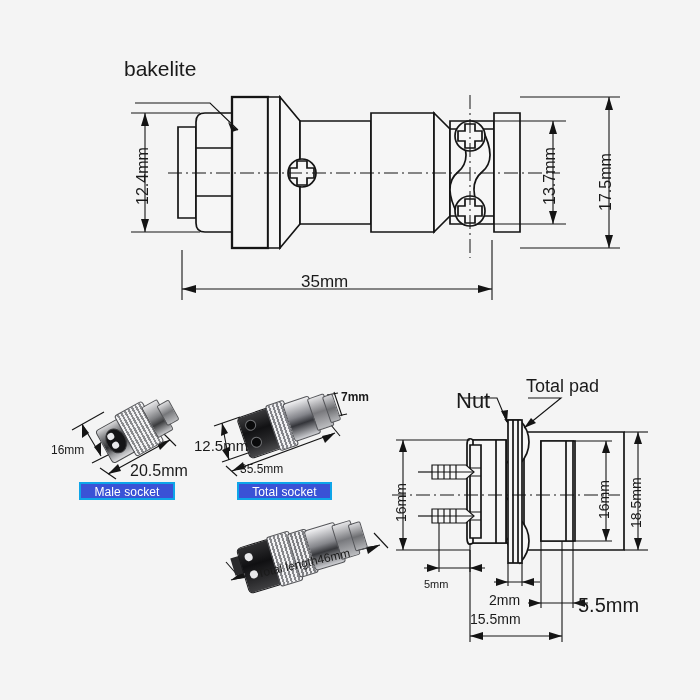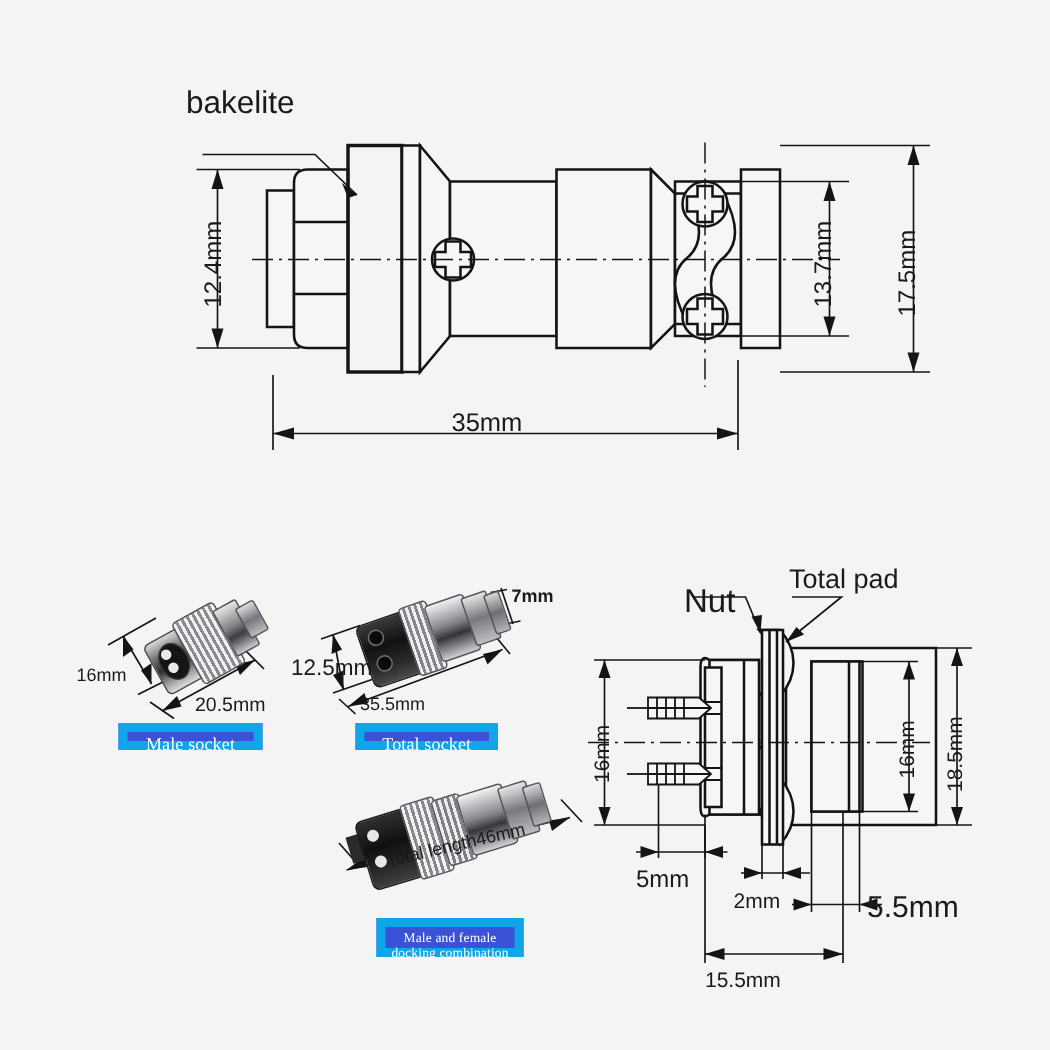--- a/index.html
+++ b/index.html
@@ -16,23 +16,23 @@
     font-family:"Liberation Sans", sans-serif;
     color:#1a1a1a;
     white-space:nowrap;
     user-select:none;
   }
   .vert{transform-origin:0 0;}
   .bluetag{
     position:absolute;
     background:#3a52d6;
     color:#ffffff;
-    border:6px solid #0ea5e9;
+    border:2px solid #0ea5e9;
     text-align:center;
-    font-family:Liberation Serif, serif;
+    font-family:Liberation Sans, sans-serif;
     line-height:1.08;
     letter-spacing:.1px;
     white-space:nowrap;
     box-sizing:border-box;
   }
   svg{position:absolute;left:0;top:0;overflow:visible;}
   .ln{stroke:#141414;fill:none;}
   .thin{stroke-width:1.2;}
   .med{stroke-width:1.7;}
   .thick{stroke-width:2.3;}
@@ -336,39 +336,35 @@
 
   <div class="lbl vert" style="left:134px;top:205px;font-size:16px;transform:rotate(-90deg);">12.4mm</div>
 
   <div class="lbl vert" style="left:541px;top:205px;font-size:16px;transform:rotate(-90deg);">13.7mm</div>
 
   <div class="lbl vert" style="left:597px;top:211px;font-size:16px;transform:rotate(-90deg);">17.5mm</div>
 
   <div class="lbl" style="left:301px;top:272px;font-size:17px;">35mm</div>
 
   <div class="lbl" style="left:51px;top:443px;font-size:12px;">16mm</div>
-  <div class="lbl" style="left:130px;top:462px;font-size:13px;">20.5mm</div>
+  <div class="lbl" style="left:130px;top:462px;font-size:16px;">20.5mm</div>
   <div class="bluetag" style="left:79px;top:482px;width:96px;height:18px;font-size:12px;padding-top:2px;">Male socket</div>
 
   <div class="lbl" style="left:194px;top:437px;font-size:15px;">12.5mm</div>
   <div class="lbl" style="left:240px;top:462px;font-size:12px;">35.5mm</div>
   <div class="lbl" style="left:341px;top:390px;font-size:12px;font-weight:bold;">7mm</div>
   <div class="bluetag" style="left:237px;top:482px;width:95px;height:18px;font-size:12px;padding-top:2px;">Total socket</div>
 
   <div class="lbl" style="left:256px;top:567px;font-size:12px;transform:rotate(-13deg);transform-origin:0 0;">Total length46mm</div>
-  <div class="bluetag" style="left:251px;top:612px;width:98px;height:26px;font-size:9px;padding-top:3px;">
-    <div>Male and female</div>
-    <div>docking combination</div>
-  </div>
 
   <div class="lbl" style="left:456px;top:376px;font-size:22px;margin-top:12px;">Nut</div>
   <div class="lbl" style="left:526px;top:376px;font-size:18px;">Total pad</div>
 
   <div class="lbl vert" style="left:393px;top:522px;font-size:14px;transform:rotate(-90deg);">16mm</div>
   <div class="lbl vert" style="left:596px;top:519px;font-size:14px;transform:rotate(-90deg);">16mm</div>
   <div class="lbl vert" style="left:628px;top:528px;font-size:14px;transform:rotate(-90deg);">18.5mm</div>
 
-  <div class="lbl" style="left:424px;top:578px;font-size:16px;">5mm</div>
+  <div class="lbl" style="left:424px;top:578px;font-size:11px;">5mm</div>
   <div class="lbl" style="left:489px;top:592px;font-size:14px;text-align:right;">2mm</div>
   <div class="lbl" style="left:578px;top:594px;font-size:20px;">5.5mm</div>
-  <div class="lbl" style="left:470px;top:645px;font-size:14px;">15.5mm</div>
+  <div class="lbl" style="left:470px;top:611px;font-size:14px;">15.5mm</div>
 
 </div>
 
 </body></html>

